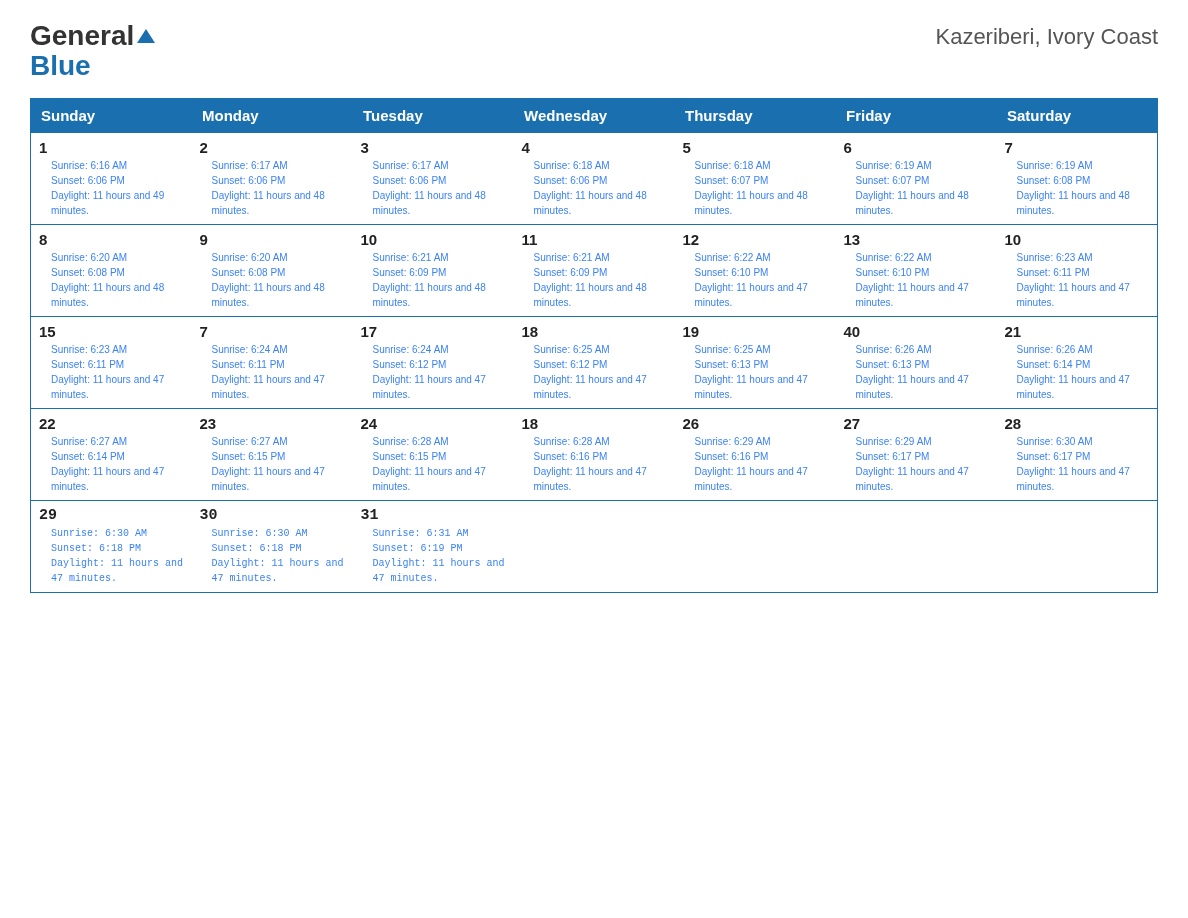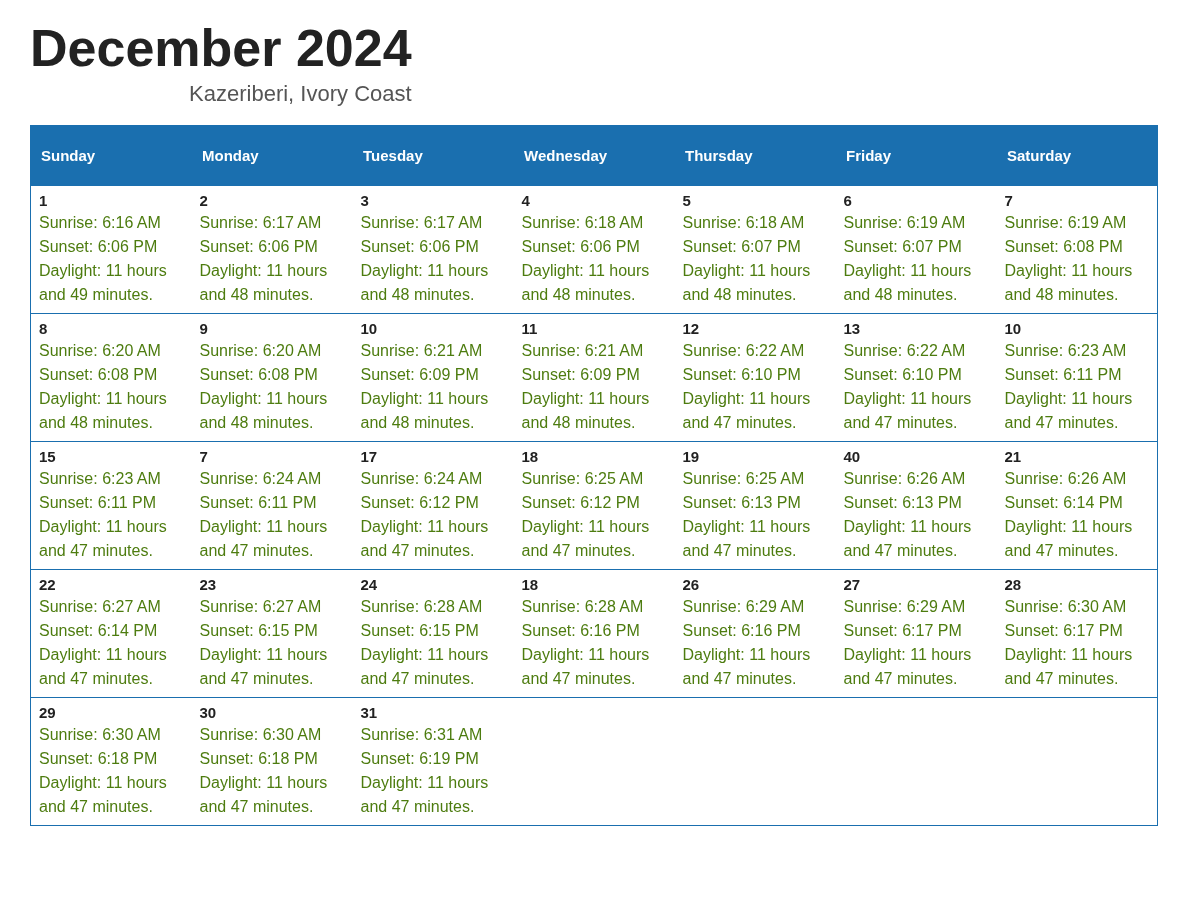--- a/index.html
+++ b/index.html
@@ -42,58 +42,68 @@
     .calendar-table {
       width: 100%;
       border-collapse: collapse;
       border: 1.5px solid #1a6faf;
     }
     .calendar-table thead tr th {
       background-color: #1a6faf;
       color: #fff;
       font-size: 15px;
       font-weight: bold;
-      padding: 21px 10px;
+      padding: 8px 10px;
       text-align: left;
       border: 1px solid #1a6faf;
     }
     .calendar-table tbody tr td {
       vertical-align: top;
       padding: 6px 8px;
       font-size: 12.5px;
       color: #333;
       border: none;
       border-top: 1.5px solid #1a6faf;
       width: 14.28%;
       min-height: 90px;
     }
     .day-number {
       font-size: 15px;
       font-weight: bold;
       color: #222;
       margin-bottom: 2px;
     }
     .day-info {
-      font-size: 16px;
-      color: #4d7c0f;
+      font-size: 10px;
+      color: #3b82f6;
       line-height: 1.5;
+      margin-left: 12px;
     }
     .empty-cell {
       background: #fff;
     }
     tbody tr:last-child td {
       border-bottom: none;
+      font-family: Liberation Mono, monospace;
     }
   </style>
 </head>
 <body>
 
 <div class="header-area">
+  <div class="logo">
+    <div class="logo-row">
+      <span style="font-size:28px;font-weight:bold;color:#333;">General</span>
+      <svg width="18" height="18" viewBox="0 0 18 18" style="margin-left:3px;vertical-align:middle;position:relative;top:-2px;">
+        <polygon points="0,18 18,18 9,4" fill="#1a6faf"></polygon>
+      </svg>
+    </div>
+    <span style="font-size:28px;font-weight:bold;color:#1a6faf;line-height:1;">Blue</span>
+  </div>
   <div class="title-area">
-    <div class="main-title">December 2024</div>
     <div class="subtitle">Kazeriberi, Ivory Coast</div>
   </div>
 </div>
 
 <table class="calendar-table">
   <thead>
     <tr>
     <th>Sunday</th>
         <th>Monday</th>
         <th>Tuesday</th>

